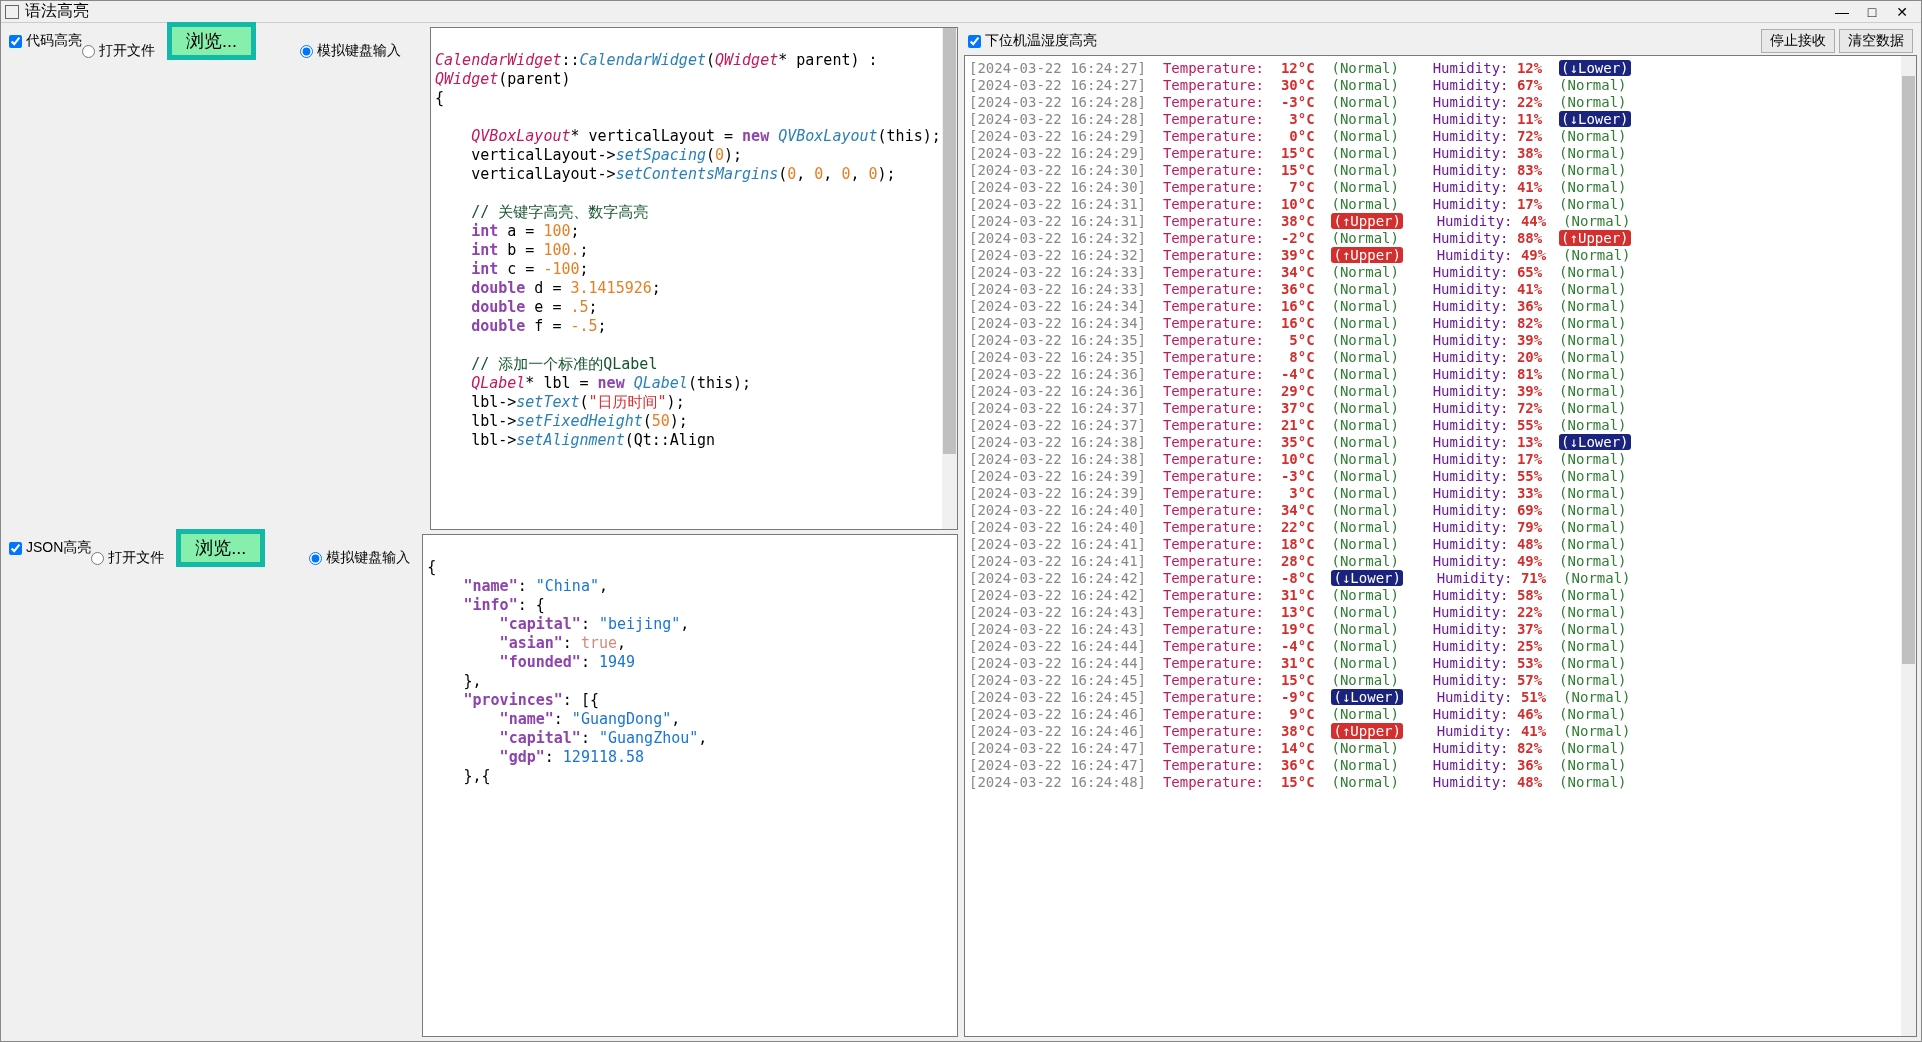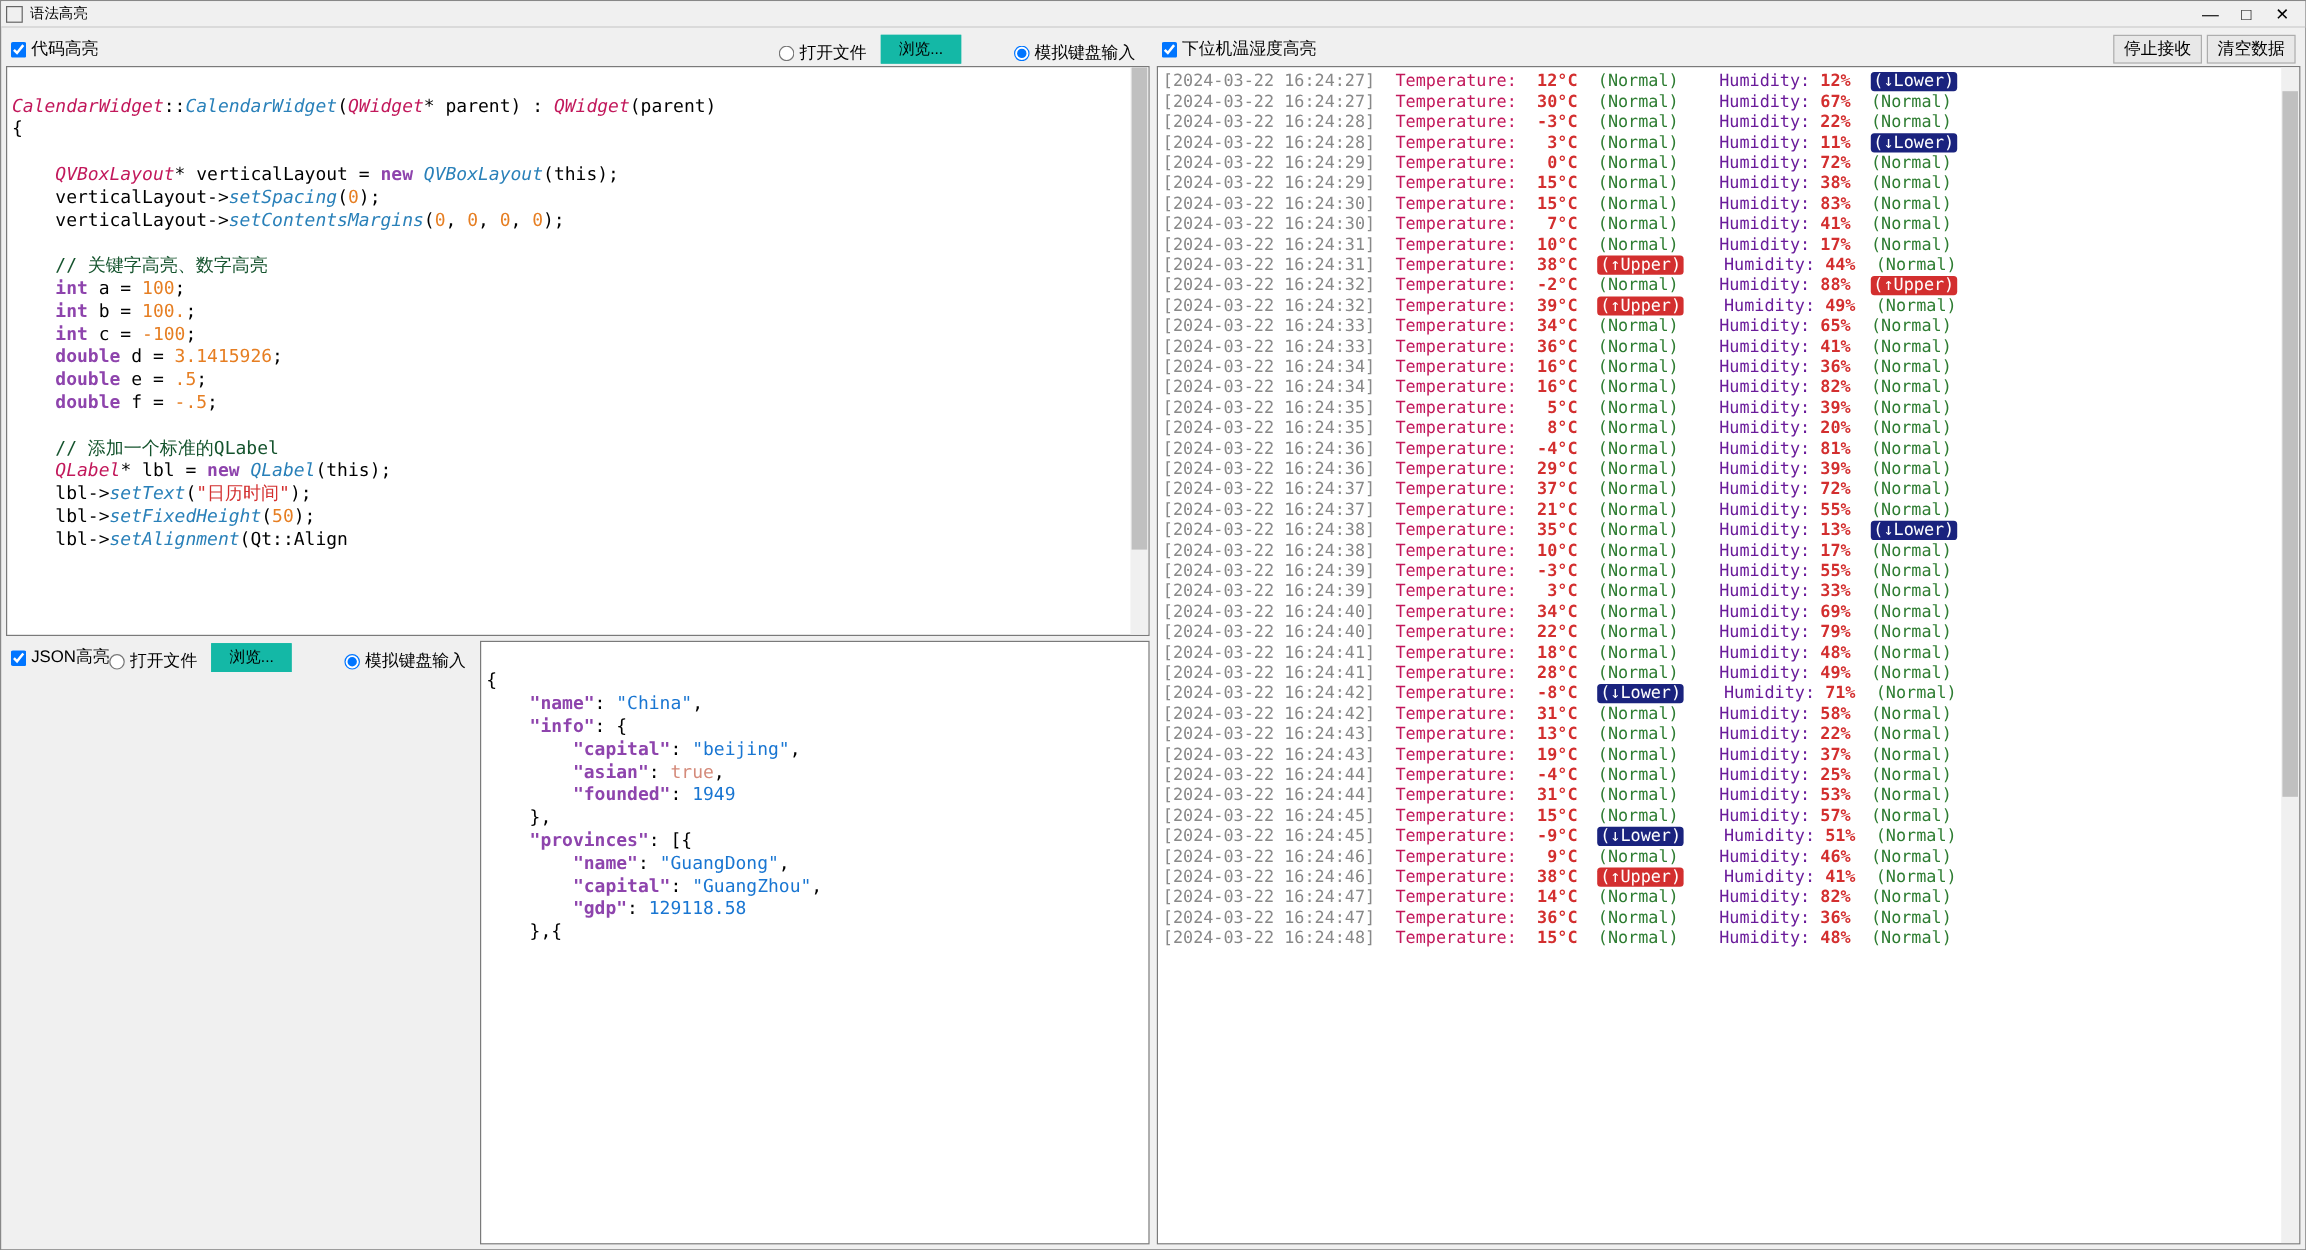--- a/index.html
+++ b/index.html
@@ -1,35 +1,35 @@
 <!DOCTYPE html>
 <html><head>
 <meta charset="utf-8">
 <style>
   * { box-sizing: border-box; margin: 0; padding: 0; }
   body { font-family: "Microsoft YaHei", Arial, sans-serif; font-size: 13px; background: #fff; }
   .window { width: 1922px; height: 1042px; border: 1px solid #888; background: #f0f0f0; display: flex; flex-direction: column; }
   .titlebar { height: 22px; display: flex; align-items: center; padding: 0 4px; background: #f0f0f0; border-bottom: 1px solid #ccc; }
   .titlebar .icon { width: 14px; height: 14px; border: 1px solid #666; margin-right: 6px; }
-  .titlebar .title { flex: 1; font-size: 12px; }
+  .titlebar .title { flex: 1; font-size: 16px; }
   .titlebar .controls { display: flex; }
   .titlebar .ctrl { width: 30px; height: 20px; display: flex; align-items: center; justify-content: center; font-size: 14px; cursor: pointer; }
   .content { flex: 1; display: flex; gap: 6px; padding: 4px; }
   .left-col { flex: 1; display: flex; flex-direction: column; gap: 4px; }
   .right-col { flex: 1; display: flex; flex-direction: column; }
   .panel-header { display: flex; align-items: center; padding: 2px 4px; height: 28px; }
   .panel-header label { display: flex; align-items: center; gap: 4px; font-size: 14px; }
   .panel-header .spacer { flex: 1; }
   .panel-header .radio-group { display: flex; align-items: flex-end; gap: 4px; font-size: 14px; }
   .panel-header .radio-group label { margin-right: 8px; }
-  .panel-header button { padding: 2px 14px; font-size: 13px; background: #14b8a6; border: 1px solid #14b8a6; }
+  .panel-header button { padding: 2px 14px; font-size: 18px; background: #86efac; border: 5px solid #14b8a6; }
   .right-buttons { display: flex; gap: 4px; justify-content: center; }
   .right-buttons button { padding: 2px 8px; font-size: 14px; background: #e8e8e8; border: 1px solid #adadad; }
   .code-area, .json-area, .log-area { flex: 1; border: 1px solid #7a7a7a; background: #fff; padding: 4px; overflow: auto; font-family: Consolas, monospace; font-size: 15px; line-height: 19px; white-space: pre-wrap; position: relative; }
-  .code-panel { flex: 1; display: flex; flex-direction: column; }
+  .code-panel { flex: 1; display: flex; flex-direction: row; gap: 17px; }
   .json-panel { flex: 1; display: flex; flex-direction: row; }
   .right-col .log-area { font-size: 14px; line-height: 17px; }
   .kw { color: #8e44ad; font-weight: bold; }
   .cls { color: #c2185b; font-style: italic; }
   .fn { color: #2980b9; font-style: italic; }
   .num { color: #e67e22; }
   .str { color: #d32f2f; }
   .com { color: #14532d; }
   .jkey { color: #8e44ad; font-weight: bold; }
   .jstr { color: #1976d2; }

